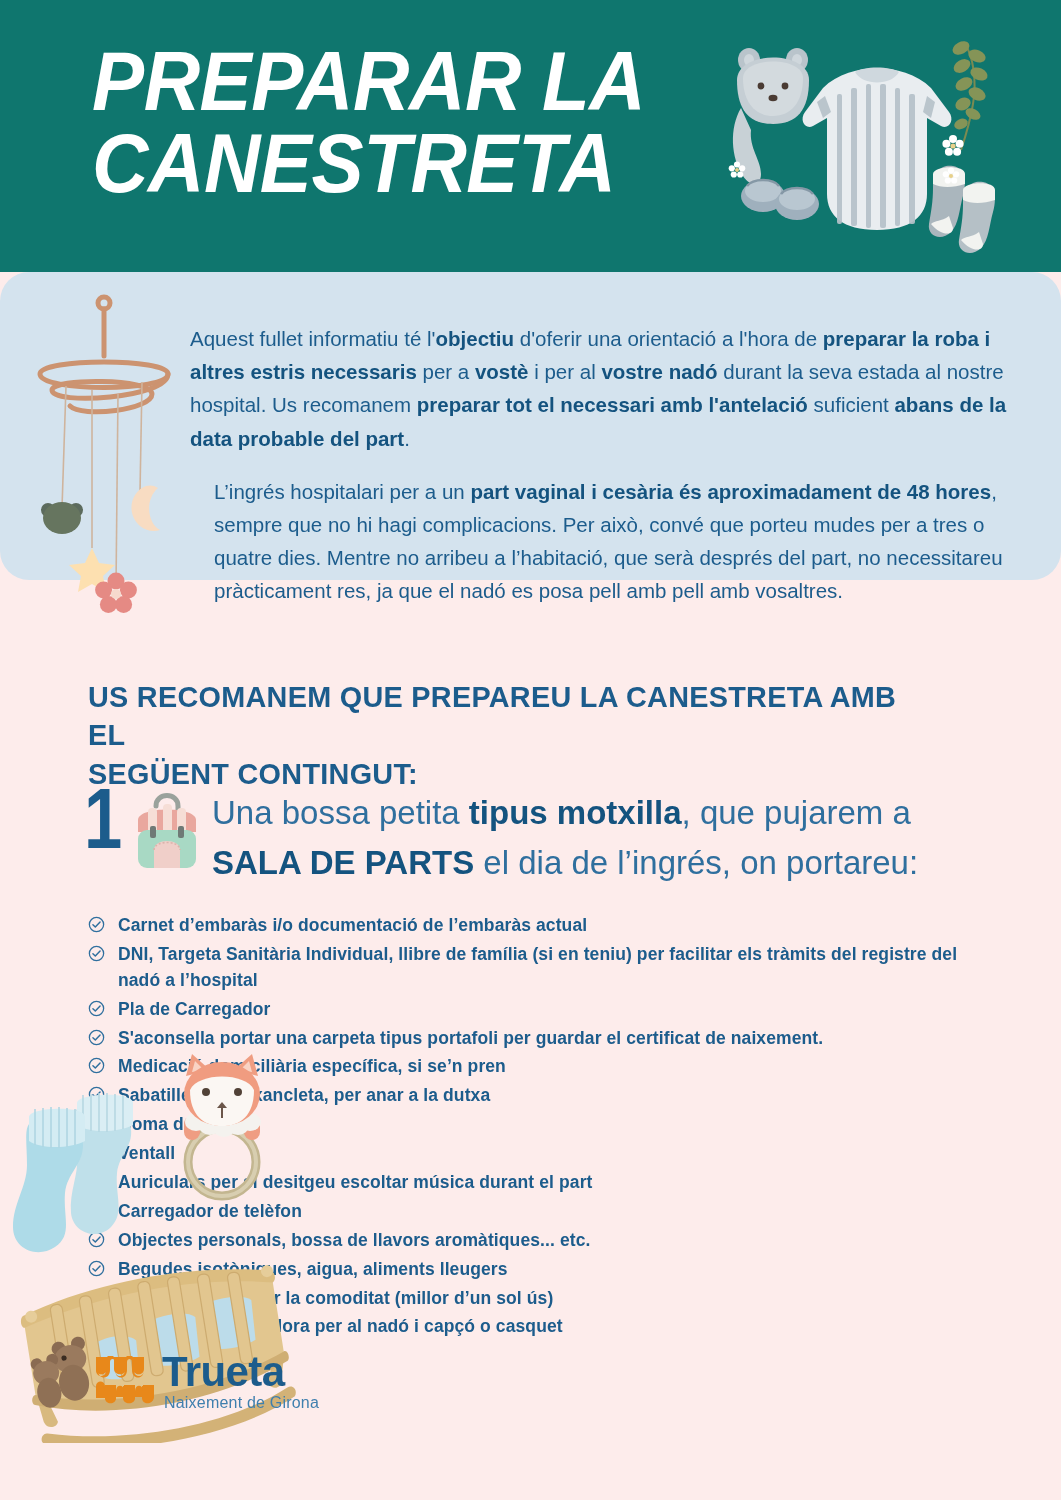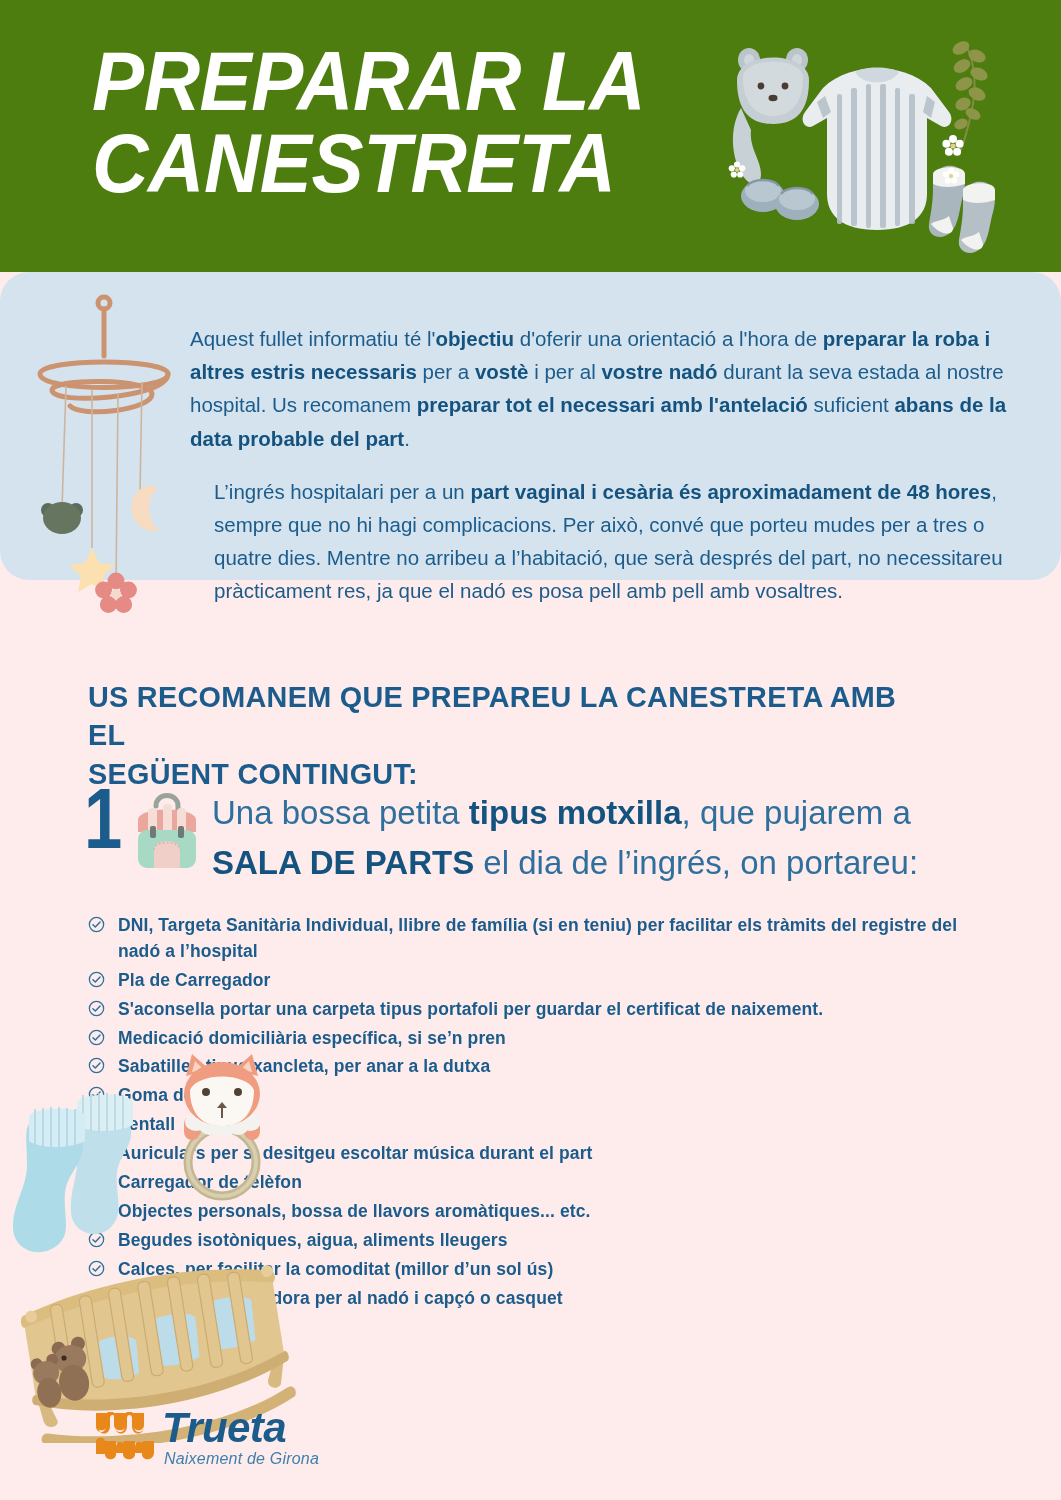--- a/index.html
+++ b/index.html
@@ -7,21 +7,21 @@
     width: 1061px; height: 1500px;
     background: #fdeceb;
     font-family: "Liberation Sans", sans-serif;
     overflow: hidden;
   }
   .page { position: relative; width: 1061px; height: 1500px; background: #fdeceb; }
 
   
   .header {
     position: absolute; left: 0; top: 0; width: 1061px; height: 272px;
-    background: #4d7c0f; overflow: hidden;
+    background: #0f766e; overflow: hidden;
   }
   .title {
     position: absolute; left: 92px; top: 40px; width: 600px;
     color: #ffffff;
     font-family: "Liberation Sans Narrow", "Liberation Sans", sans-serif;
     font-size: 84px; font-weight: 700; font-style: italic;
     line-height: 0.98; letter-spacing: -0.5px;
     transform: scaleX(0.93); transform-origin: left top;
     white-space: pre-line;
   }
@@ -81,21 +81,21 @@
     letter-spacing: 0.1px;
   }
   .check-ico { position: absolute; left: 0; top: 3px; width: 17px; height: 17px; }
 
   
   .socks-illus { position: absolute; left: 742px; top: 1055px; width: 180px; height: 200px; }
   .fox-illus { position: absolute; left: 895px; top: 1050px; width: 130px; height: 160px; }
   .cradle-illus { position: absolute; left: 735px; top: 1238px; width: 305px; height: 205px; }
 
   
-  .logo { position: absolute; left: 96px; top: 1408px; width: 260px; height: 70px; font-style: italic; }
+  .logo { position: absolute; left: 96px; top: 1352px; width: 260px; height: 70px; }
   .logo-mark { position: absolute; left: 0; top: 4px; width: 58px; height: 56px; }
   .logo-name {
     position: absolute; left: 66px; top: -4px;
     color: #1c5c8c; font-size: 42px; font-weight: 700; letter-spacing: -0.6px;
     font-family: "Liberation Sans", sans-serif;
   }
   .logo-sub {
     position: absolute; left: 68px; top: 42px;
     color: #3f7fae; font-size: 16px; letter-spacing: 0.2px;
     font-family: "Liberation Sans", sans-serif;
@@ -280,20 +280,27 @@
         <path d="M24 70 C24 58 50 58 50 70 L50 88 L24 88 Z" fill="#f0cfc9"></path>
         <path d="M24 70 C24 60 50 60 50 70" stroke="#dcb3ac" stroke-width="1.6" fill="none" stroke-dasharray="2 2"></path>
         <rect x="20" y="46" width="6" height="12" rx="2" fill="#6f7a76"></rect>
         <rect x="48" y="46" width="6" height="12" rx="2" fill="#6f7a76"></rect>
       </svg>
 
       <div class="item-text"><span>Una bossa petita </span><b>tipus motxilla</b><span>, que pujarem a </span><b>SALA DE PARTS</b><span> el dia de l’ingrés, on portareu:</span></div>
     </div>
 
     <ul class="checklist">
+        <li class="check-li">
+          <svg class="check-ico" viewBox="0 0 20 20">
+            <circle cx="10" cy="10" r="8.4" fill="none" stroke="#2f6f9e" stroke-width="1.5"></circle>
+            <path d="M5.8 10.2 L8.6 13 L14.2 7" fill="none" stroke="#2f6f9e" stroke-width="1.7" stroke-linecap="round" stroke-linejoin="round"></path>
+          </svg>
+          <span>Carnet d’embaràs i/o documentació de l’embaràs actual</span>
+        </li>
         <li class="check-li">
           <svg class="check-ico" viewBox="0 0 20 20">
             <circle cx="10" cy="10" r="8.4" fill="none" stroke="#2f6f9e" stroke-width="1.5"></circle>
             <path d="M5.8 10.2 L8.6 13 L14.2 7" fill="none" stroke="#2f6f9e" stroke-width="1.7" stroke-linecap="round" stroke-linejoin="round"></path>
           </svg>
           <span>DNI, Targeta Sanitària Individual, llibre de família (si en teniu) per facilitar els tràmits del registre del nadó a l’hospital</span>
         </li>
         <li class="check-li">
           <svg class="check-ico" viewBox="0 0 20 20">
             <circle cx="10" cy="10" r="8.4" fill="none" stroke="#2f6f9e" stroke-width="1.5"></circle>

